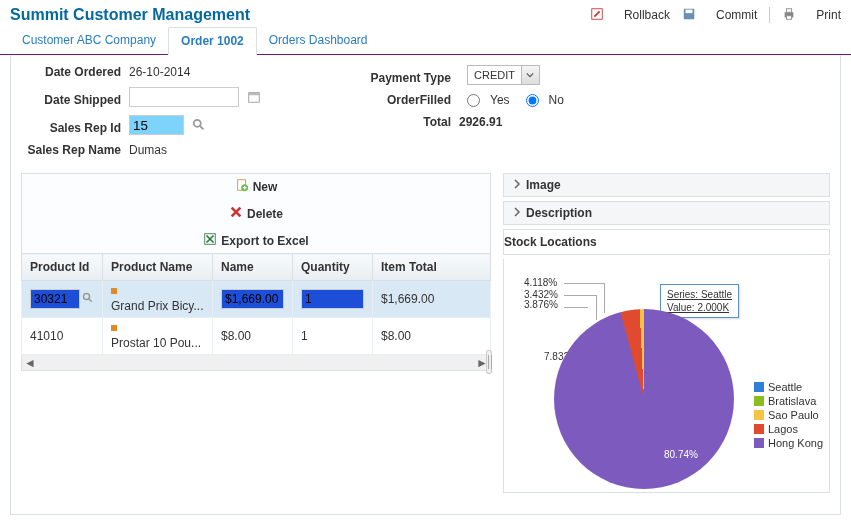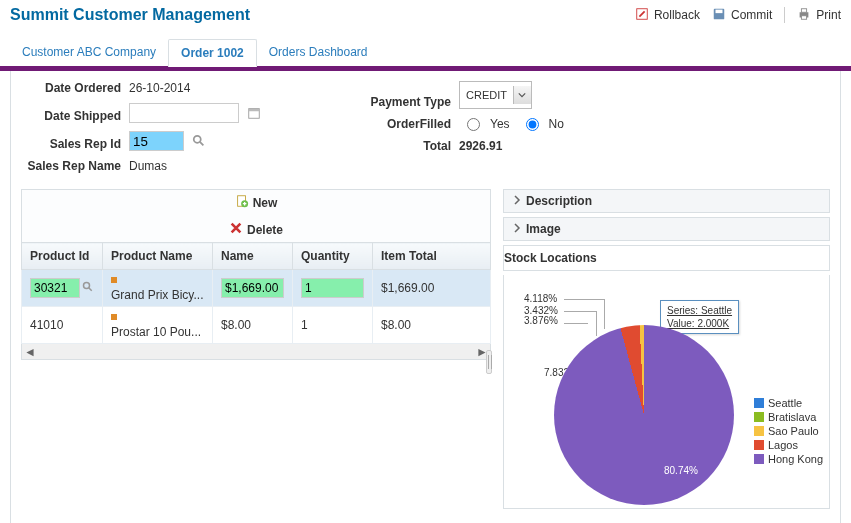--- a/index.html
+++ b/index.html
@@ -1,51 +1,51 @@
 <!DOCTYPE html>
 <html><head>
 <meta charset="utf-8">
 <style>
   * { box-sizing: border-box; }
   body { margin:0; font-family: Arial, Helvetica, sans-serif; font-size:12px; color:#333; background:#fff; }
   .page { width:851px; height:523px; position:relative; }
   .header { display:flex; justify-content:space-between; align-items:center; padding:6px 10px 2px 10px; }
   .title { font-size:16px; font-weight:bold; color:#0369a1; }
   .hdr-actions { display:flex; gap:12px; align-items:center; }
-  .hdr-btn { display:flex; align-items:center; gap:5px; cursor:pointer; font-size:12px; }
+  .hdr-btn { display:flex; align-items:center; gap:20px; cursor:pointer; font-size:12px; }
   .hdr-btn svg { width:14px; height:14px; }
   .hdr-divider { width:1px; height:16px; background:#ccc; }
-  .tabs { display:flex; border-bottom:5px solid #701a75; padding:0 10px; margin-top:12px; }
+  .tabs { display:flex; border-bottom:1px solid #701a75; padding:0 10px; margin-top:0; }
   .tab { padding:6px 12px; color:#2b7dbc; cursor:pointer; font-size:12px; position:relative; top:1px; }
   .tab.active { font-weight:bold; color:#2b7dbc; border:1px solid #d9dfe3; border-bottom:1px solid #fff; border-radius:2px 2px 0 0; background:#fff; }
   .content-panel { border:1px solid #d9dfe3; margin:0 10px; padding:10px; border-top:none; height:460px; }
   .form-area { display:flex; gap:60px; margin-bottom:16px; position:relative; }
   .form-col { display:flex; flex-direction:column; gap:8px; }
   .form-row { display:flex; align-items:flex-end; gap:8px; }
   .form-label { width:100px; text-align:right; font-size:12px; color:#333; font-weight:bold;}
   .form-value { font-size:12px; }
   .date-input { width:110px; height:20px; border:1px solid #ccc; padding:1px 3px; }
   .id-input { width:55px; height:20px; border:1px solid #ccc; padding:1px 3px; background:#7dd3fc; }
   .lookup-icon { color:#888; cursor:pointer; }
   .pay-select { display:flex; align-items:center; }
-  .pay-select .sel-box { border:1px solid #bbb; height:28px; display:flex; align-items:center; }
+  .pay-select .sel-box { border:1px solid #bbb; height:20px; display:flex; align-items:center;margin-left:8px; }
   .pay-select .sel-text { padding:0 6px; font-size:11px; }
   .pay-select .sel-btn { width:18px; height:18px; background:linear-gradient(#f5f5f5,#ddd); border-left:1px solid #bbb; display:flex; align-items:center; justify-content:center; }
   .radio-row input { margin:0 2px 0 8px; }
   .two-col { display:flex; gap:12px; height:320px; }
   .left-col { flex:0 0 470px; }
   .right-col { flex:1; display:flex; flex-direction:column; gap:4px; }
   .toolbar { border:1px solid #d9dfe3; border-bottom:none; padding:4px 6px; display:flex; gap:10px; align-items:center; background:#fcfdfe;flex-direction:column; }
   .tbtn { display:flex; align-items:center; gap:4px; cursor:pointer; font-weight:bold; font-size:12px; }
   table.grid { width:100%; border-collapse:collapse; border:1px solid #d9dfe3; }
   table.grid th { background:linear-gradient(#f7fafc,#e8eef3); border:1px solid #d9dfe3; padding:6px 8px; text-align:left; font-weight:bold; font-size:12px; }
   table.grid td { border:1px solid #e8eef3; padding:4px 8px; height:30px; vertical-align:middle; font-size:12px; }
   table.grid tr.selected td { background:#d9e8f5; }
   .orange-sq { display:inline-block; width:6px; height:6px; background:#e08b27; margin-bottom:2px; }
-  .cell-input { width:100%; height:20px; border:1px solid #ccc; padding:1px 3px; background:#86efac; font-size:12px; }
+  .cell-input { width:100%; height:20px; border:1px solid #ccc; padding:1px 3px; background:#1d4ed8; font-size:12px; }
   .scrollbar { height:16px; border:1px solid #d9dfe3; border-top:none; background:#f0f0f0; display:flex; justify-content:space-between; align-items:center; }
   .scroll-arrow { width:16px; height:14px; display:flex; align-items:center; justify-content:center; color:#666; cursor:pointer; }
   .accordion { border:1px solid #d9dfe3; background:#f4f6f8; padding:4px 8px; display:flex; align-items:center; gap:4px; cursor:pointer; font-weight:bold; font-size:12px; }
   .acc svg{ width:10px; height:10px; }
   .stock-panel { border:1px solid #d9dfe3; padding:6px 0; font-weight:bold; font-size:12px; height:26px; display:flex; align-items:center; }
   .chart-area { flex:1; position:relative; border:1px solid #d9dfe3; border-top:none; padding:4px; }
   .pie-wrap { position:absolute; left:50px; top:50px; }
   .pie { width:180px; height:180px; border-radius:50%; position:relative; }
   .pct-label { position:absolute; font-size:10px; color:#333; white-space:nowrap; }
   .leader { position:absolute; background:#aaa; }
@@ -173,20 +173,27 @@
                   <circle cx="11" cy="11" r="4" fill="#6fbf4d"></circle>
                   <path d="M11 9v4M9 11h4" stroke="#fff" stroke-width="1.5"></path>
                 </svg></span>
           <span>New</span>
         </div>
         <div class="tbtn">
           <span><svg width="14" height="14" viewBox="0 0 16 16">
                   <path d="M3 3 L13 13 M13 3 L3 13" stroke="#c33" stroke-width="3"></path>
                 </svg></span>
           <span>Delete</span>
+        </div>
+        <div class="tbtn">
+          <span><svg width="14" height="14" viewBox="0 0 16 16">
+                  <rect x="2" y="2" width="12" height="12" fill="#fff" stroke="#2a7d3c"></rect>
+                  <path d="M4 4 L12 12 M12 4 L4 12" stroke="#2a7d3c" stroke-width="2"></path>
+                </svg></span>
+          <span>Export to Excel</span>
         </div>
       </div>
       <table class="grid">
         <thead>
           <tr>
             <th style="width:80px">Product Id</th>
             <th style="width:110px">Product Name</th>
             <th style="width:80px">Name</th>
             <th style="width:80px">Quantity</th>
             <th>Item Total</th>
@@ -221,27 +228,27 @@
         <div class="scroll-arrow">◄</div>
         <div class="scroll-arrow">►</div>
       </div>
     </div>
 
     <div class="right-col">
       <div class="accordion">
         <span class="acc"><svg viewBox="0 0 10 10">
                 <path d="M3 1 L7 5 L3 9" fill="none" stroke="#666" stroke-width="1.5"></path>
               </svg></span>
-        <span>Description</span>
+        <span>Image</span>
       </div>
       <div class="accordion">
         <span class="acc"><svg viewBox="0 0 10 10">
                 <path d="M3 1 L7 5 L3 9" fill="none" stroke="#666" stroke-width="1.5"></path>
               </svg></span>
-        <span>Image</span>
+        <span>Description</span>
       </div>
       <div class="stock-panel">Stock Locations</div>
       <div class="chart-area">
 
         <div class="pct-label" style="left:20px; top:18px;">4.118%</div>
         <div class="pct-label" style="left:20px; top:30px;">3.432%</div>
         <div class="pct-label" style="left:20px; top:40px;">3.876%</div>
         <div class="pct-label" style="left:40px; top:92px;">7.832%</div>
 
         <div class="leader" style="left:60px; top:24px; width:40px; height:1px;"></div>

